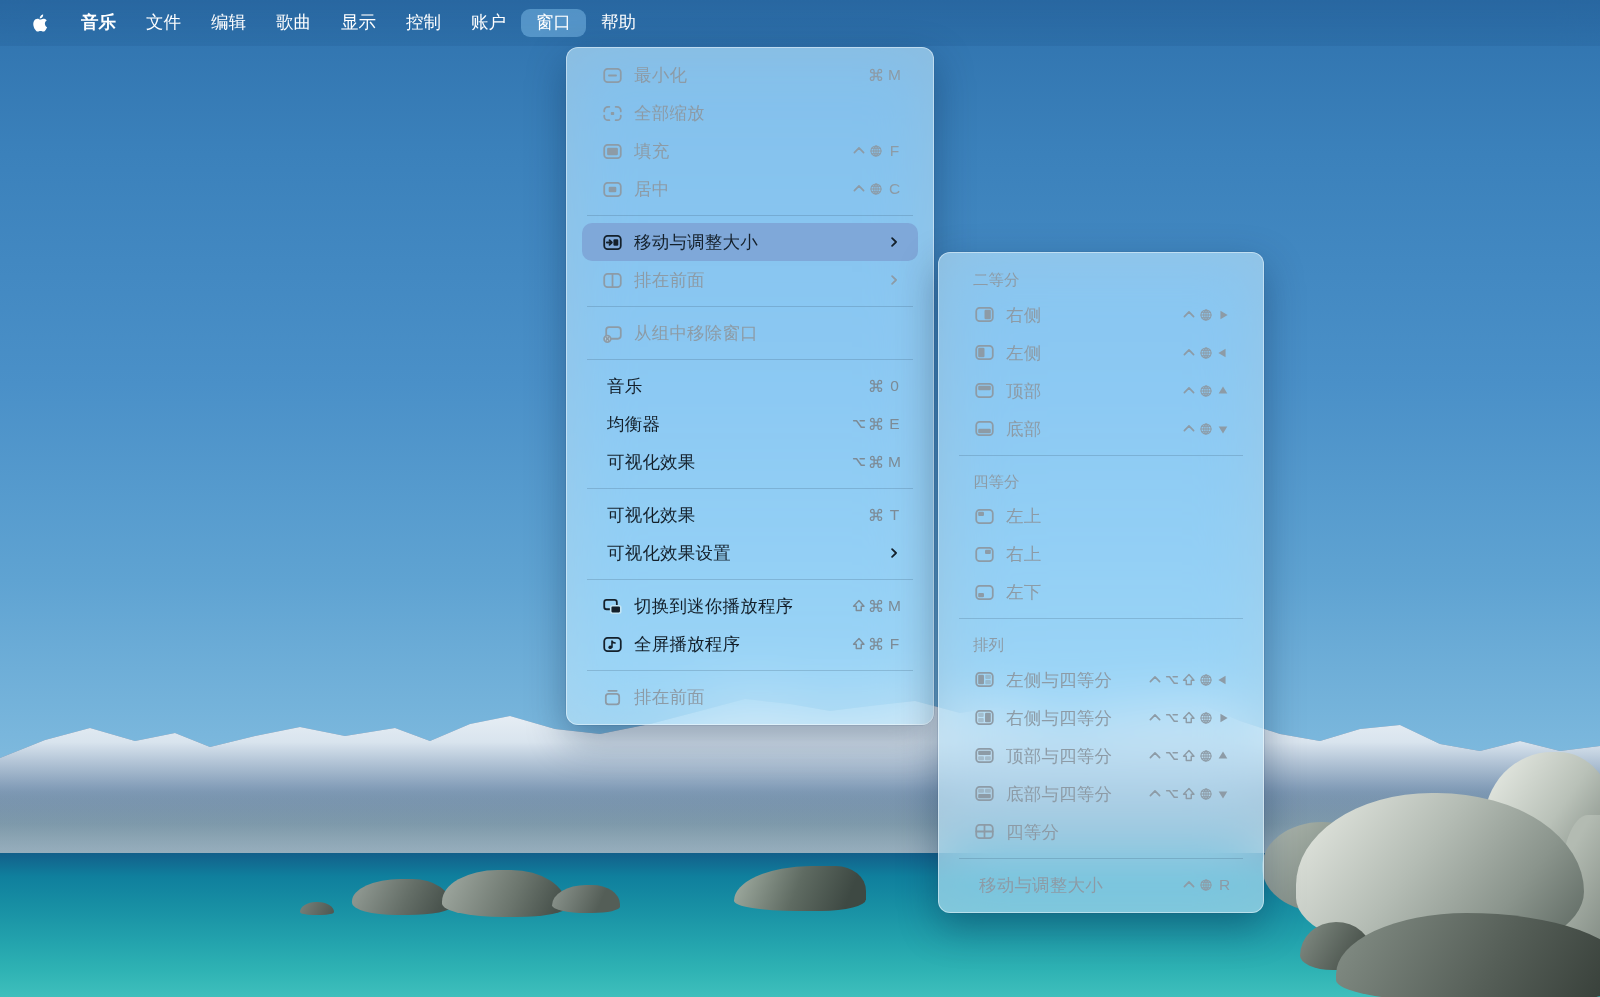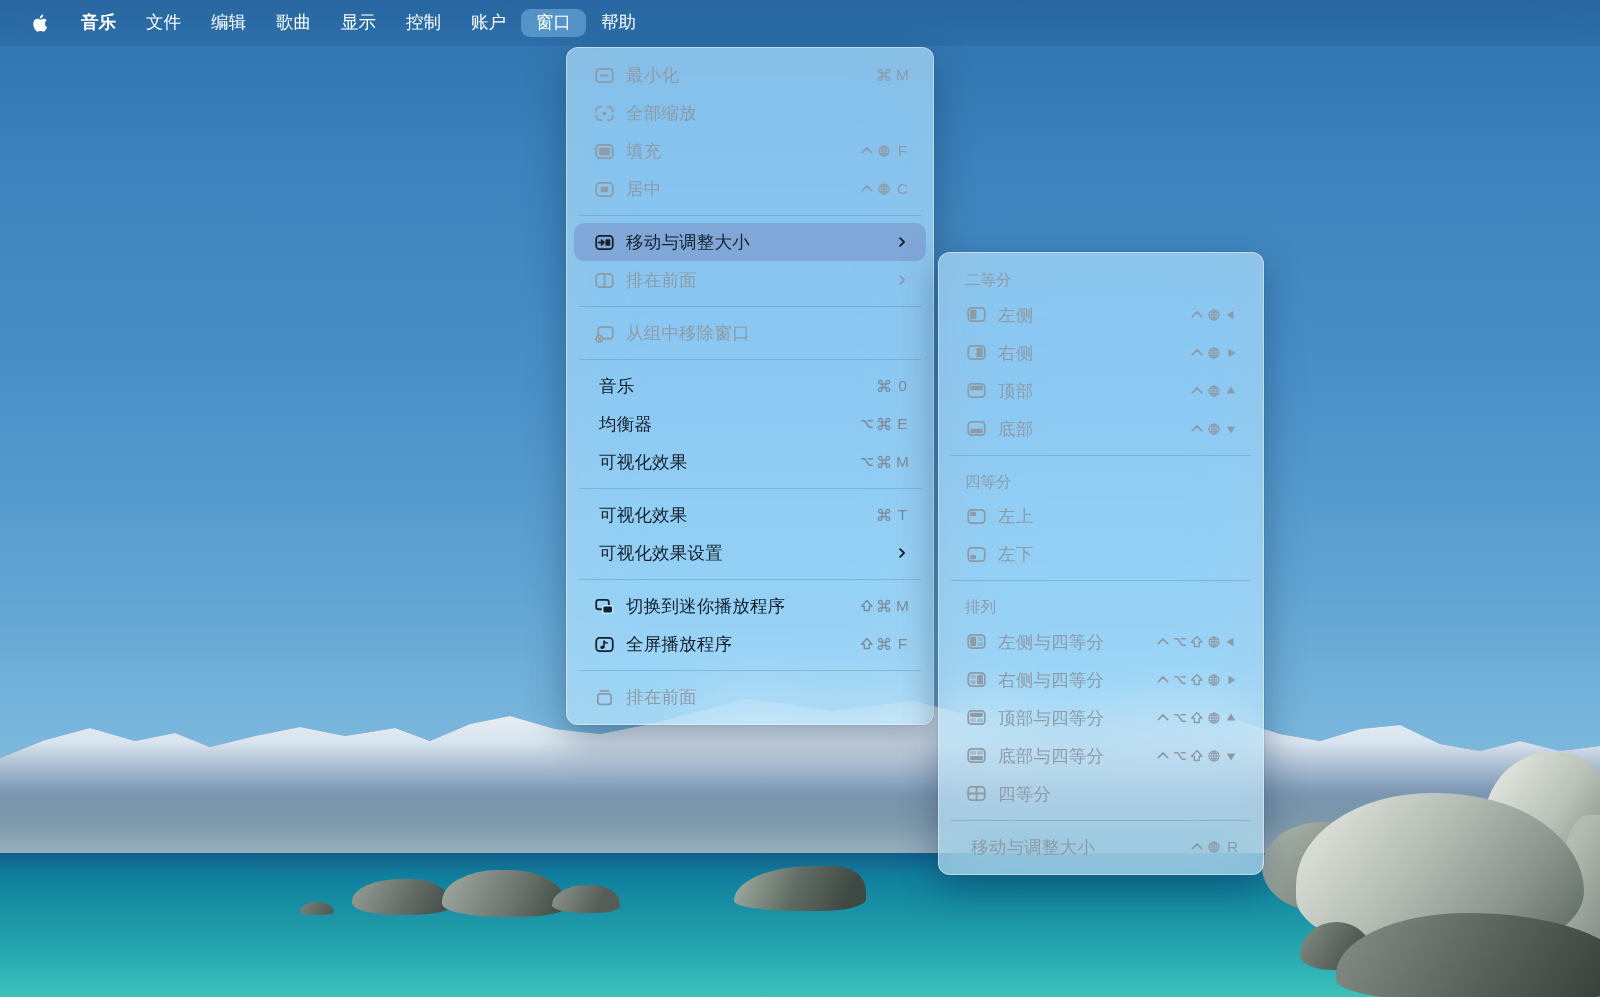--- a/index.html
+++ b/index.html
@@ -26,21 +26,21 @@
   #menubar .apple svg{width:20px;height:24px;fill:#fff;}
   .mb-item{color:#fff;font-size:17.5px;font-weight:500;padding:5px 15px;border-radius:9px;line-height:1;}
   .mb-item.bold{font-weight:700;}
   .mb-item.active{background:var(--pill);}
   
   .panel{position:absolute;box-sizing:border-box;border-radius:12px;z-index:30;
     background:var(--panel-bg);
     backdrop-filter:blur(30px) saturate(150%);-webkit-backdrop-filter:blur(30px) saturate(150%);
     border:1px solid rgba(255,255,255,.45);
     box-shadow:0 14px 38px rgba(8,38,70,.38),0 0 0 .5px rgba(50,90,130,.25);
-    padding:8px 0;}
+    padding:8px 8px;}
   #main-menu{left:566px;top:47px;width:368px;}
   #sub-menu{left:938px;top:252px;width:326px;z-index:31;}
   .menu-item{display:flex;align-items:center;height:38px;padding:0 24px 0 26px;color:var(--text);}
   .menu-item.no-icon .mi-label{margin-left:6px;}
   .menu-item.disabled{color:var(--disabled);}
   .menu-item.highlighted{background:var(--highlight);border-radius:10px;margin:0 7px;padding:0 17px 0 19px;}
   .mi-icon{width:22px;height:22px;display:flex;align-items:center;justify-content:center;margin-right:11px;flex:none;}
   .mi-icon svg{width:21px;height:21px;stroke:currentColor;fill:none;stroke-width:1.35;stroke-linecap:round;stroke-linejoin:round;}
   .mi-icon svg .f{fill:currentColor;stroke:none;}
   .mi-label{font-size:17.5px;white-space:nowrap;letter-spacing:.2px;}
@@ -346,20 +346,49 @@
         <span class="mi-space"></span>
       </div>
     </div>
 
   <div class="panel" id="sub-menu">
       <div class="menu-header">二等分</div>
       <div class="menu-item disabled">
         <span class="mi-icon">
           <svg viewBox="0 0 16 16">
             <rect x="1.7" y="2.9" width="12.6" height="10.2" rx="2.6"></rect>
+            <rect class="f" x="8" y="4.4" width="4.8" height="7.2" rx="0.9"></rect>
+          </svg>
+        </span>
+        <span class="mi-label">右侧</span>
+        <span class="mi-space"></span>
+        <span class="mi-shortcut">
+          <span style="display: flex;">
+            <svg viewBox="0 0 17 17">
+              <path d="M3.6 10.3 8.5 5.2l4.9 5.1" style="stroke-width:1.8"></path>
+            </svg>
+          </span>
+          <span style="display: flex;">
+            <svg viewBox="0 0 17 17">
+              <circle cx="8.5" cy="8.5" r="5.4" style="stroke-width:1.1"></circle>
+              <ellipse cx="8.5" cy="8.5" rx="2.4" ry="5.4" style="stroke-width:1.1"></ellipse>
+              <path d="M3.1 8.5h10.8M4 5.6h9M4 11.4h9M8.5 3.1v10.8" style="stroke-width:1.1"></path>
+            </svg>
+          </span>
+          <span style="display: flex;">
+            <svg viewBox="0 0 17 17">
+              <path class="f" d="M5.8 3.9v9.2l7.6-4.6z"></path>
+            </svg>
+          </span>
+        </span>
+      </div>
+      <div class="menu-item disabled">
+        <span class="mi-icon">
+          <svg viewBox="0 0 16 16">
+            <rect x="1.7" y="2.9" width="12.6" height="10.2" rx="2.6"></rect>
             <rect class="f" x="3.2" y="4.4" width="4.8" height="7.2" rx="0.9"></rect>
           </svg>
         </span>
         <span class="mi-label">左侧</span>
         <span class="mi-space"></span>
         <span class="mi-shortcut">
           <span style="display: flex;">
             <svg viewBox="0 0 17 17">
               <path d="M3.6 10.3 8.5 5.2l4.9 5.1" style="stroke-width:1.8"></path>
             </svg>
@@ -375,49 +404,20 @@
             <svg viewBox="0 0 17 17">
               <path class="f" d="M11.2 3.9v9.2L3.6 8.5z"></path>
             </svg>
           </span>
         </span>
       </div>
       <div class="menu-item disabled">
         <span class="mi-icon">
           <svg viewBox="0 0 16 16">
             <rect x="1.7" y="2.9" width="12.6" height="10.2" rx="2.6"></rect>
-            <rect class="f" x="8" y="4.4" width="4.8" height="7.2" rx="0.9"></rect>
-          </svg>
-        </span>
-        <span class="mi-label">右侧</span>
-        <span class="mi-space"></span>
-        <span class="mi-shortcut">
-          <span style="display: flex;">
-            <svg viewBox="0 0 17 17">
-              <path d="M3.6 10.3 8.5 5.2l4.9 5.1" style="stroke-width:1.8"></path>
-            </svg>
-          </span>
-          <span style="display: flex;">
-            <svg viewBox="0 0 17 17">
-              <circle cx="8.5" cy="8.5" r="5.4" style="stroke-width:1.1"></circle>
-              <ellipse cx="8.5" cy="8.5" rx="2.4" ry="5.4" style="stroke-width:1.1"></ellipse>
-              <path d="M3.1 8.5h10.8M4 5.6h9M4 11.4h9M8.5 3.1v10.8" style="stroke-width:1.1"></path>
-            </svg>
-          </span>
-          <span style="display: flex;">
-            <svg viewBox="0 0 17 17">
-              <path class="f" d="M5.8 3.9v9.2l7.6-4.6z"></path>
-            </svg>
-          </span>
-        </span>
-      </div>
-      <div class="menu-item disabled">
-        <span class="mi-icon">
-          <svg viewBox="0 0 16 16">
-            <rect x="1.7" y="2.9" width="12.6" height="10.2" rx="2.6"></rect>
             <rect class="f" x="3.2" y="4.4" width="9.6" height="3.4" rx="0.9"></rect>
           </svg>
         </span>
         <span class="mi-label">顶部</span>
         <span class="mi-space"></span>
         <span class="mi-shortcut">
           <span style="display: flex;">
             <svg viewBox="0 0 17 17">
               <path d="M3.6 10.3 8.5 5.2l4.9 5.1" style="stroke-width:1.8"></path>
             </svg>
@@ -468,20 +468,30 @@
       <div class="menu-sep"></div>
       <div class="menu-header">四等分</div>
       <div class="menu-item disabled">
         <span class="mi-icon">
           <svg viewBox="0 0 16 16">
             <rect x="1.7" y="2.9" width="12.6" height="10.2" rx="2.6"></rect>
             <rect class="f" x="3.2" y="4.4" width="4.4" height="3.2" rx="0.8"></rect>
           </svg>
         </span>
         <span class="mi-label">左上</span>
+        <span class="mi-space"></span>
+      </div>
+      <div class="menu-item disabled">
+        <span class="mi-icon">
+          <svg viewBox="0 0 16 16">
+            <rect x="1.7" y="2.9" width="12.6" height="10.2" rx="2.6"></rect>
+            <rect class="f" x="8.4" y="4.4" width="4.4" height="3.2" rx="0.8"></rect>
+          </svg>
+        </span>
+        <span class="mi-label">右上</span>
         <span class="mi-space"></span>
       </div>
       <div class="menu-item disabled">
         <span class="mi-icon">
           <svg viewBox="0 0 16 16">
             <rect x="1.7" y="2.9" width="12.6" height="10.2" rx="2.6"></rect>
             <rect class="f" x="3.2" y="8.4" width="4.4" height="3.2" rx="0.8"></rect>
           </svg>
         </span>
         <span class="mi-label">左下</span>

